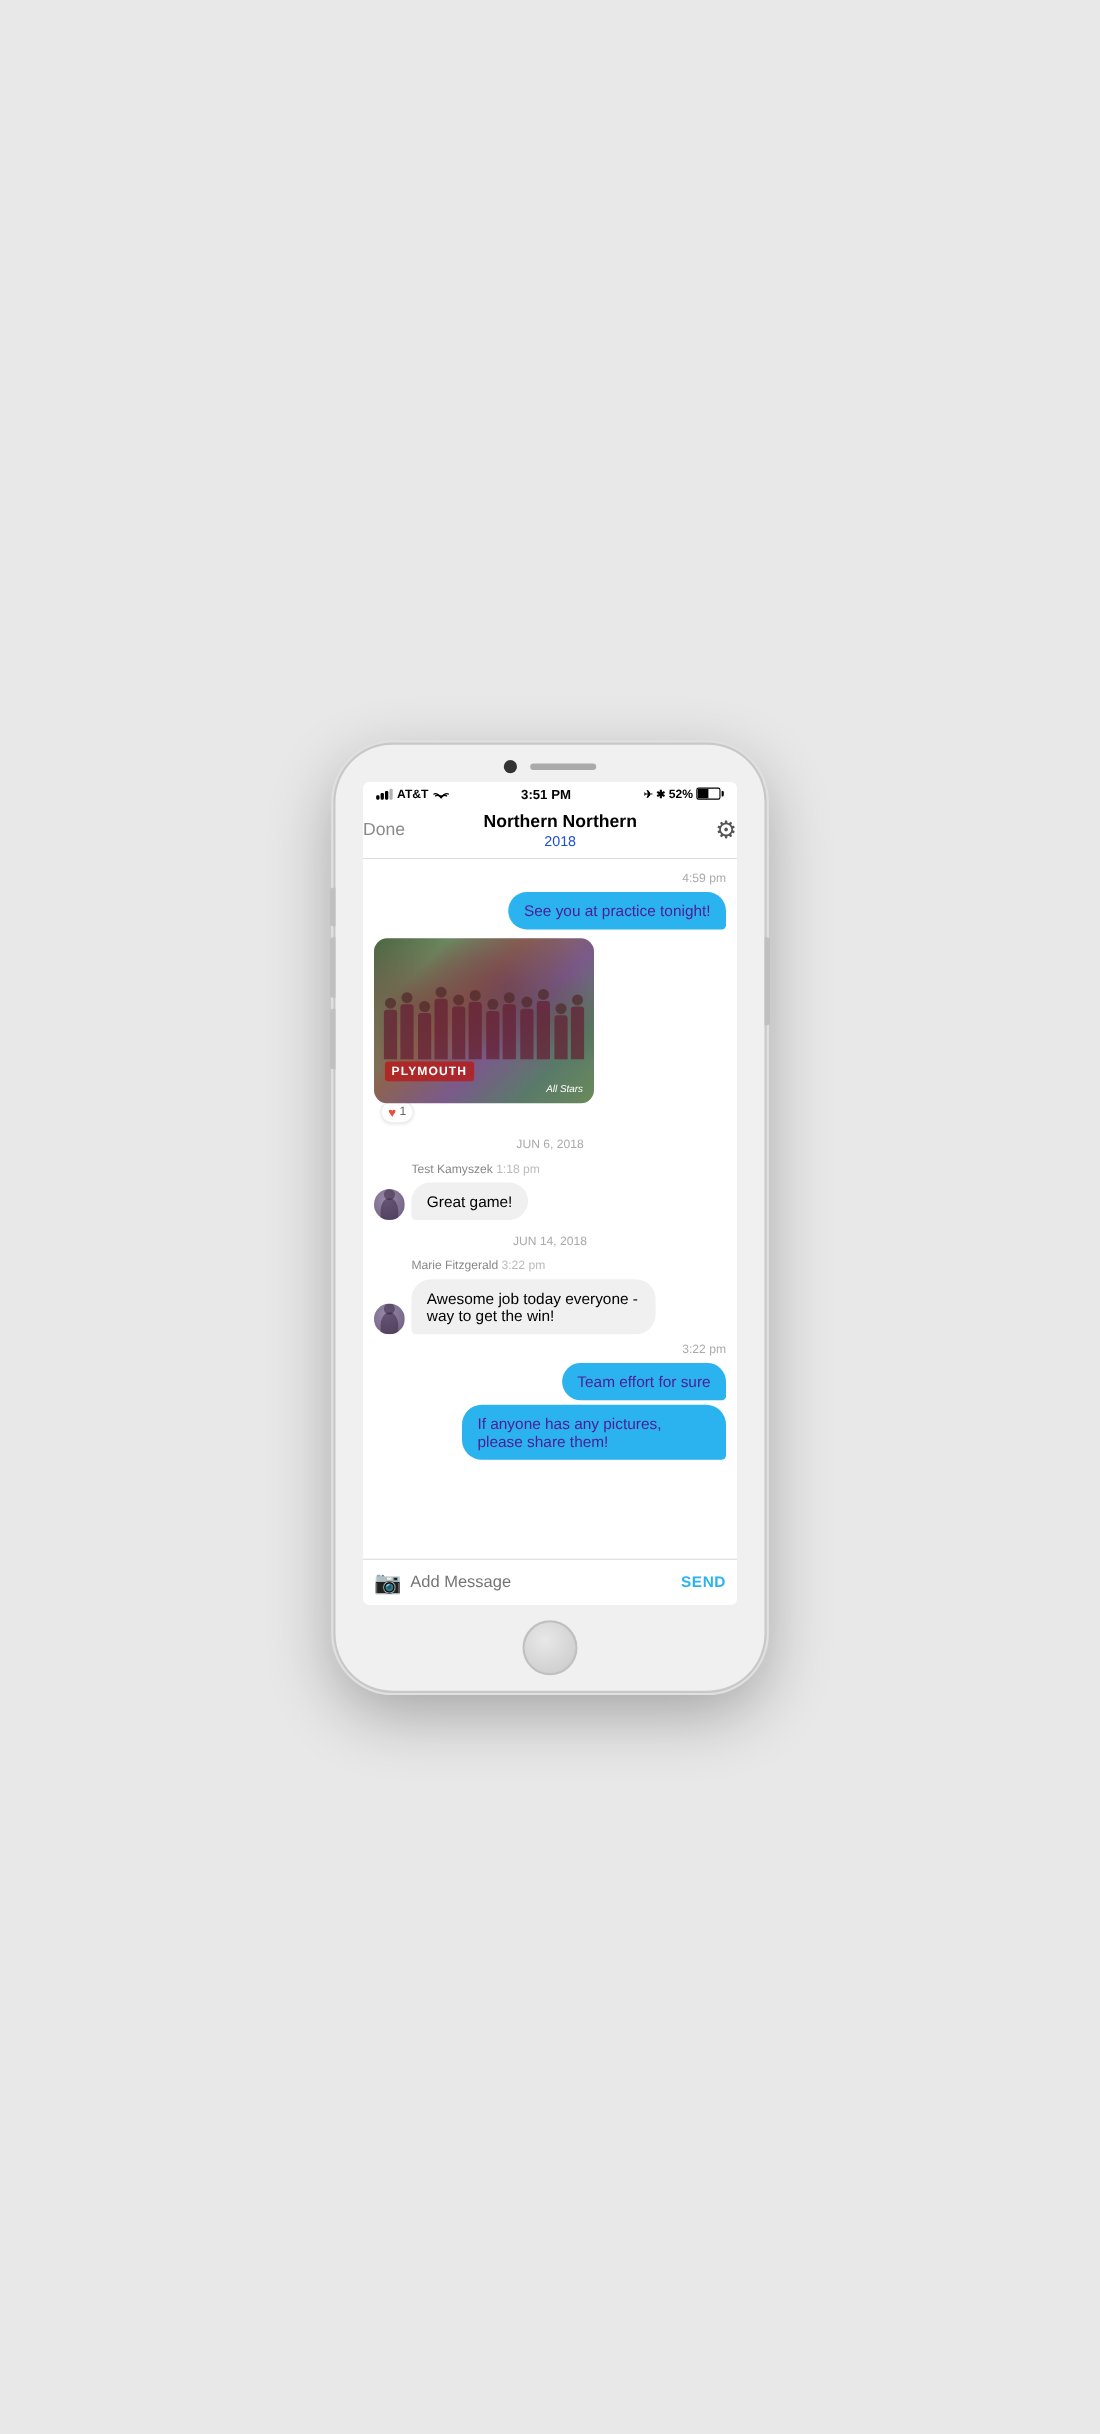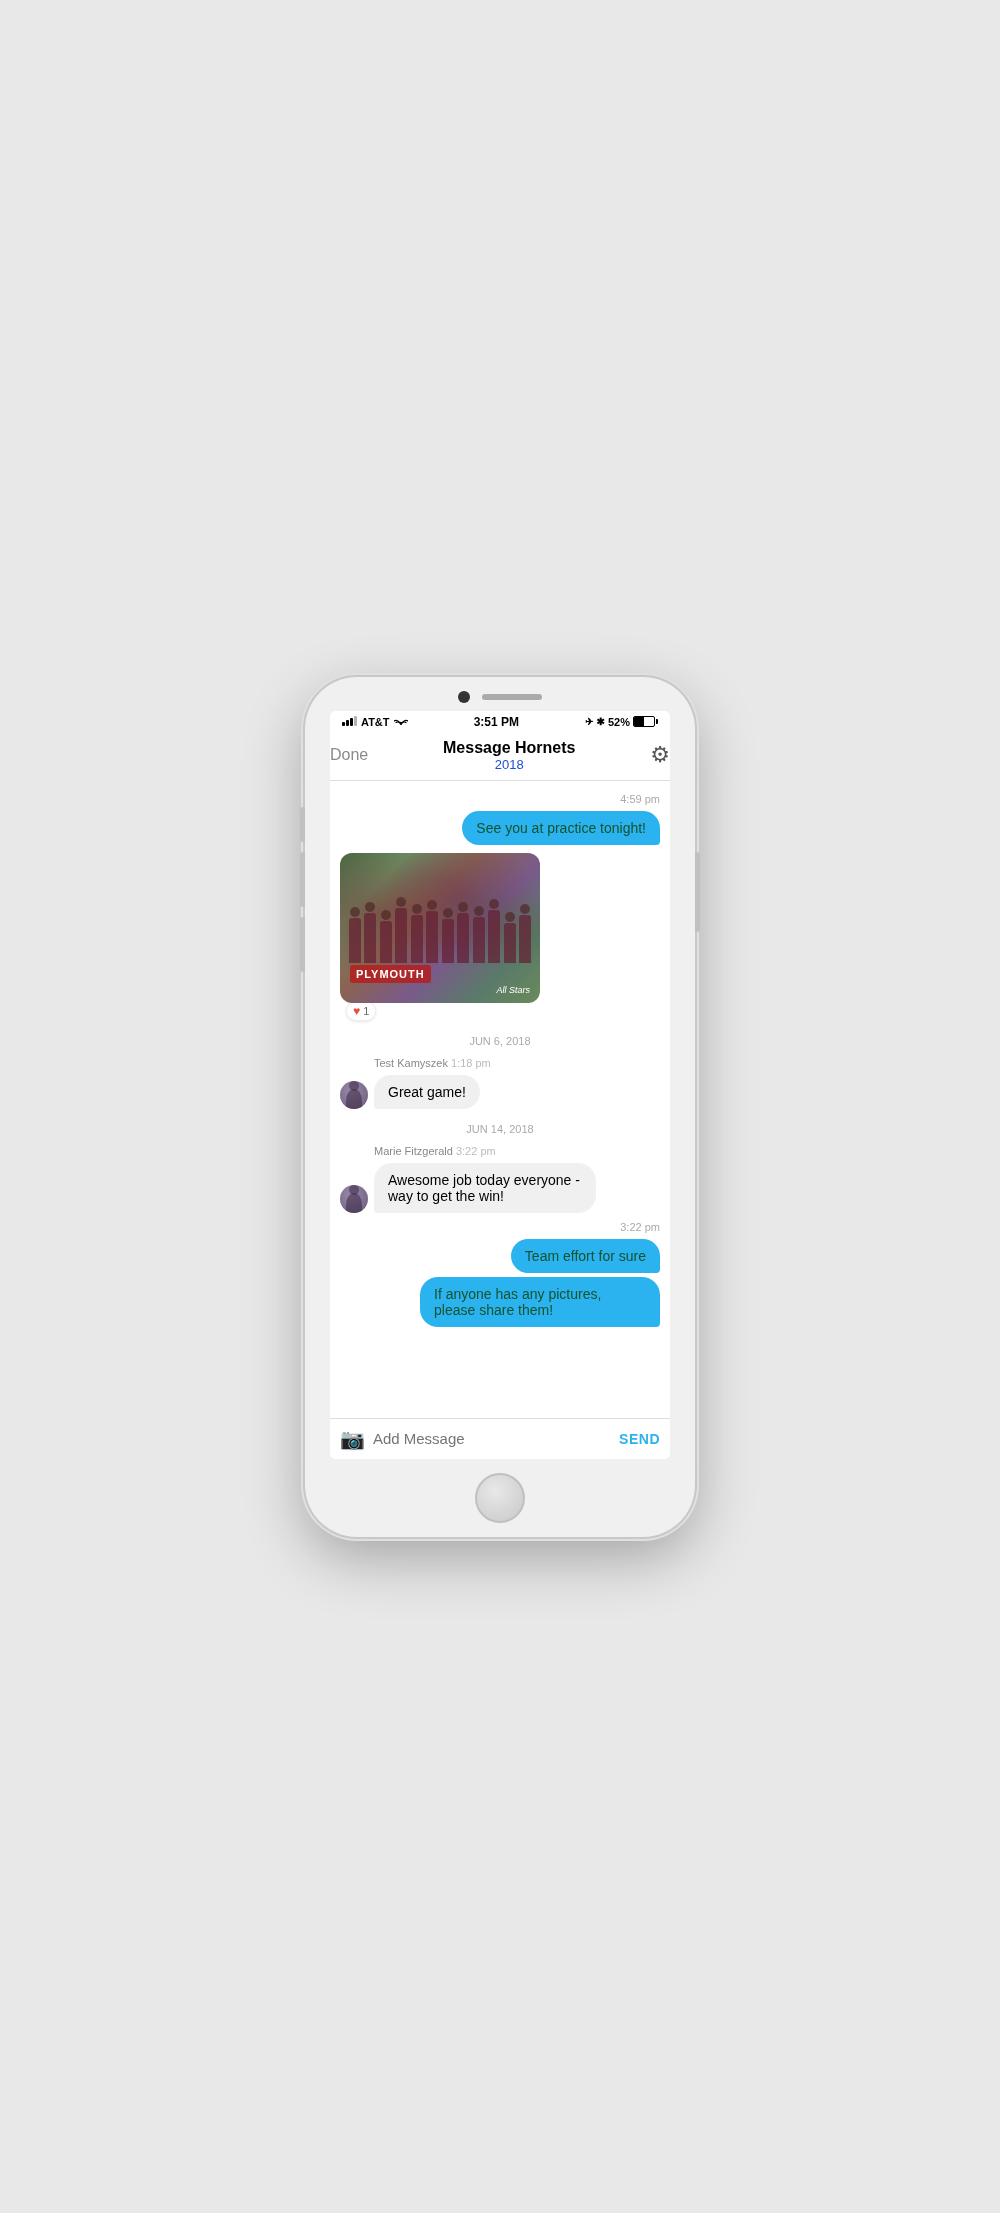--- a/index.html
+++ b/index.html
@@ -104,21 +104,21 @@
       background: #fff;
       display: flex;
       justify-content: space-between;
       align-items: center;
       padding: 4px 12px;
       font-size: 11px;
       font-weight: 600;
       color: #000;
       flex-shrink: 0;
     }
-    .status-left { display: flex; align-items: flex-start; gap: 4px; }
+    .status-left { display: flex; align-items: center; gap: 4px; }
     .status-center { font-size: 12px; font-weight: 600; }
     .status-right { display: flex; align-items: center; gap: 3px; font-size: 11px; }
 
     
     .signal-bars { display: flex; align-items: flex-end; gap: 1px; }
     .signal-bars span {
       background: #000;
       width: 3px;
       border-radius: 1px;
     }
@@ -203,21 +203,21 @@
       text-align: center;
       color: #aaa;
       font-size: 11px;
       margin: 10px 0 6px;
     }
 
     
     .bubble-sent {
       align-self: flex-end;
       background: #2BB3F0;
-      color: #14532d;
+      color: #4c1d95;
       border-radius: 18px 18px 4px 18px;
       padding: 9px 14px;
       font-size: 14px;
       max-width: 75%;
     }
 
     
     .team-photo {
       align-self: flex-start;
       width: 200px;
@@ -449,21 +449,21 @@
             <div class="battery-fill"></div>
           </div>
           <div class="battery-tip"></div>
         </div>
       </div>
     </div>
 
     <div class="nav-header">
       <div class="nav-done">Done</div>
       <div class="nav-title-block">
-        <div class="nav-title">Message Hornets</div>
+        <div class="nav-title">Northern Northern</div>
         <div class="nav-subtitle">2018</div>
       </div>
       <div class="nav-gear">⚙</div>
     </div>
 
     <div class="chat-area">
 
       <div class="timestamp-label">4:59 pm</div>
 
       <div class="bubble-sent">See you at practice tonight!</div>

